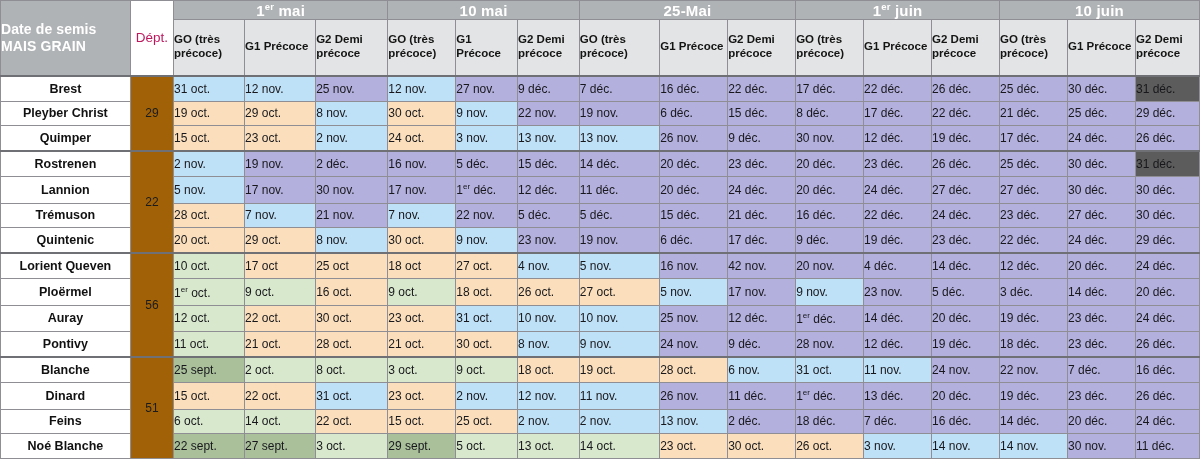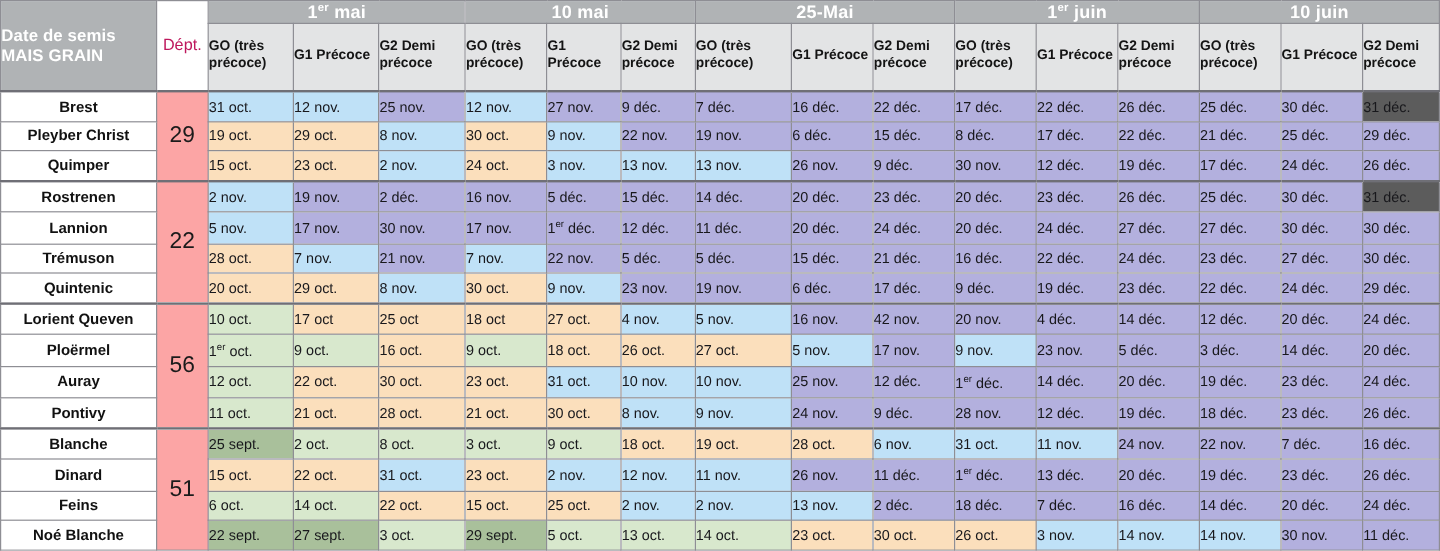--- a/index.html
+++ b/index.html
@@ -70,23 +70,23 @@
     background:#ffffff;
     color:#111111;
     font-size:12.5px;
     font-weight:bold;
     text-align:center;
     vertical-align:middle;
     padding-left:8px;
     white-space:nowrap;
   }
   td.dept{
-    background:#fca5a5;
+    background:#a16207;
     color:#1b1b1b;
-    font-size:19px;
+    font-size:12px;
     text-align:center;
     vertical-align:middle;
   }
   td.cell{
     font-size:12px;
     color:#18181c;
     text-align:left;
     vertical-align:middle;
     padding-left:5px;
     white-space:nowrap;

